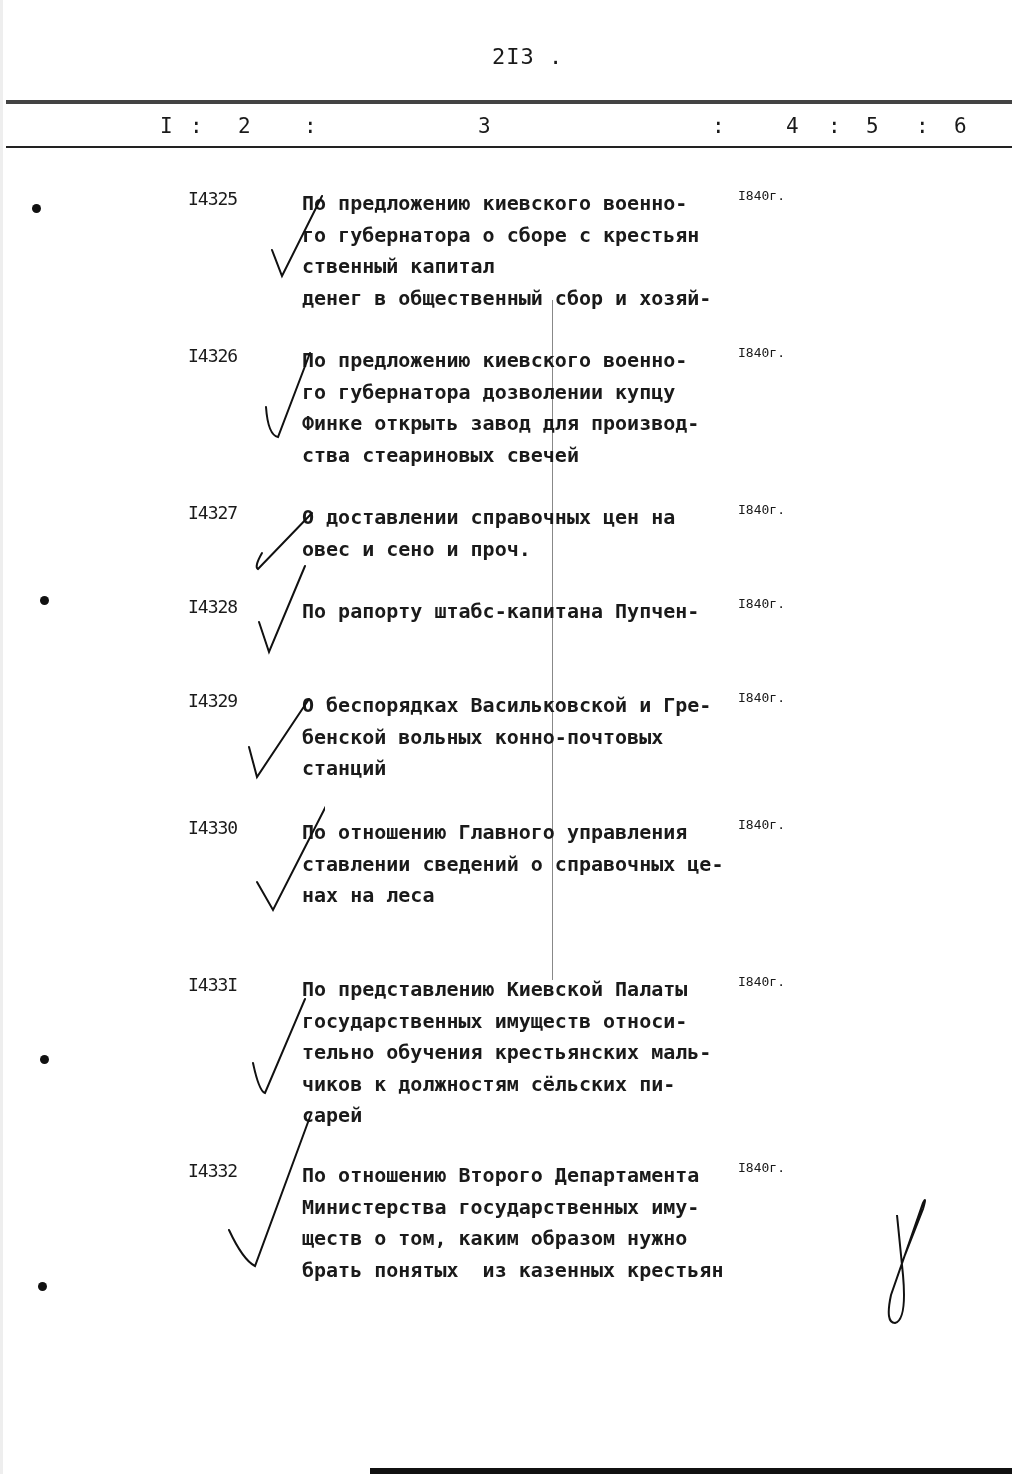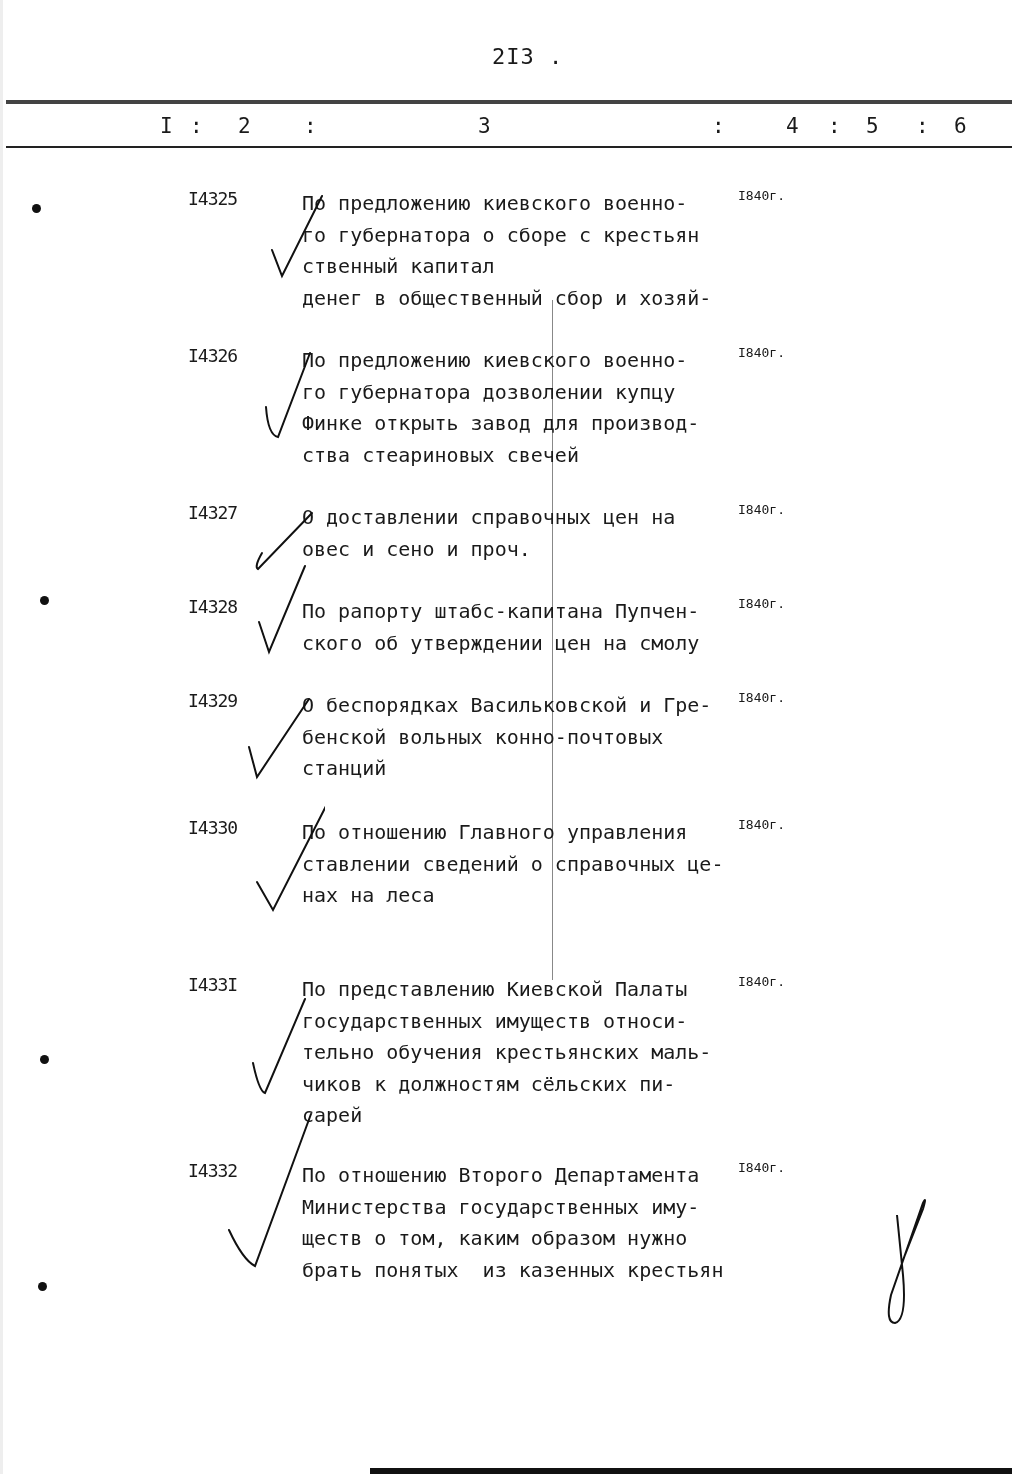--- a/index.html
+++ b/index.html
@@ -10,21 +10,21 @@
     .page { position: absolute; left: 0; top: 0; width: 1012px; height: 1474px; }
     .page-number {
       position: absolute; left: 492px; top: 44px; font-size: 22px; letter-spacing: 1px;
     }
     .rule { position: absolute; left: 6px; right: 0; background: #222; }
     .rule.top { top: 100px; height: 4px; opacity: 0.85; }
     .rule.bottom { top: 146px; height: 2px; left: 6px; right: 0; }
     .col-header { position: absolute; top: 114px; font-size: 21px; }
     .entry { position: absolute; left: 0; width: 1024px; }
     .entry .num { position: absolute; left: 148px; font-size: 18px; letter-spacing: -1px; margin-left: 40px; }
-    .entry .desc { position: absolute; left: 302px; width: 460px; font-size: 20px; line-height: 31.5px; }
+    .entry .desc { position: absolute; left: 302px; width: 460px; font-size: 20px; line-height: 31.5px; font-weight: bold; }
     .entry .desc .line { display: block; white-space: pre; }
     .entry .year { position: absolute; left: 738px; font-size: 13px; }
     .checkmark { position: absolute; }
     .checkmark path { fill: none; stroke: #111; stroke-width: 2; stroke-linecap: round; }
     .vline { position: absolute; left: 552px; width: 1px; background: #555; }
     .dot { position: absolute; width: 9px; height: 9px; border-radius: 50%; background: #111; }
     .signature { position: absolute; left: 885px; top: 1195px; }
     .signature path { fill: none; stroke: #111; stroke-width: 2; }
     .bottom-edge { position: absolute; left: 370px; right: 0; top: 1468px; height: 6px; background: #111; }
     .left-edge { position: absolute; left: 0; top: 0; width: 3px; height: 1474px; background: #eee; }
@@ -83,21 +83,20 @@
       <span class="line">О доставлении справочных цен на</span>
       <span class="line">овес и сено и проч.</span>
     </div>
     <span class="year">I840г.</span>
   </div>
 
   <div class="entry" style="top:596px;">
     <span class="num">I4328</span>
     <div class="desc">
       <span class="line">По рапорту штабс-капитана Пупчен-</span>
-      <span class="line">ского об утверждении цен на смолу</span>
     </div>
     <span class="year">I840г.</span>
   </div>
 
   <div class="entry" style="top:690px;">
     <span class="num">I4329</span>
     <div class="desc">
       <span class="line">О беспорядках Васильковской и Гре-</span>
       <span class="line">бенской вольных конно-почтовых</span>
       <span class="line">станций</span>

